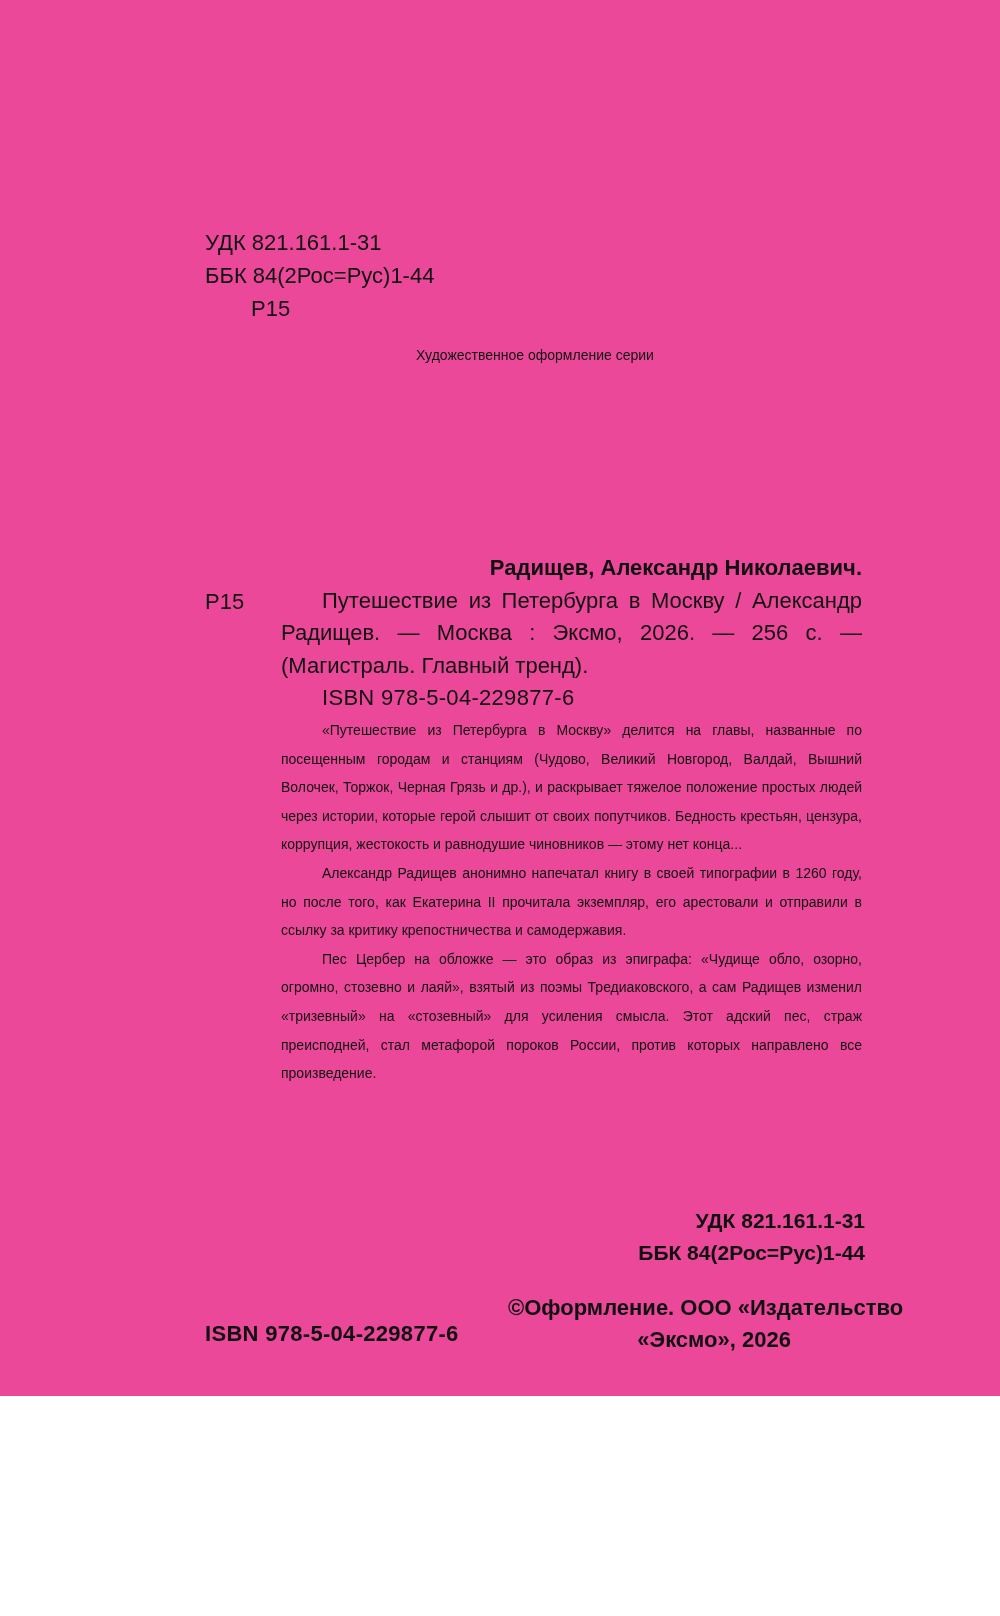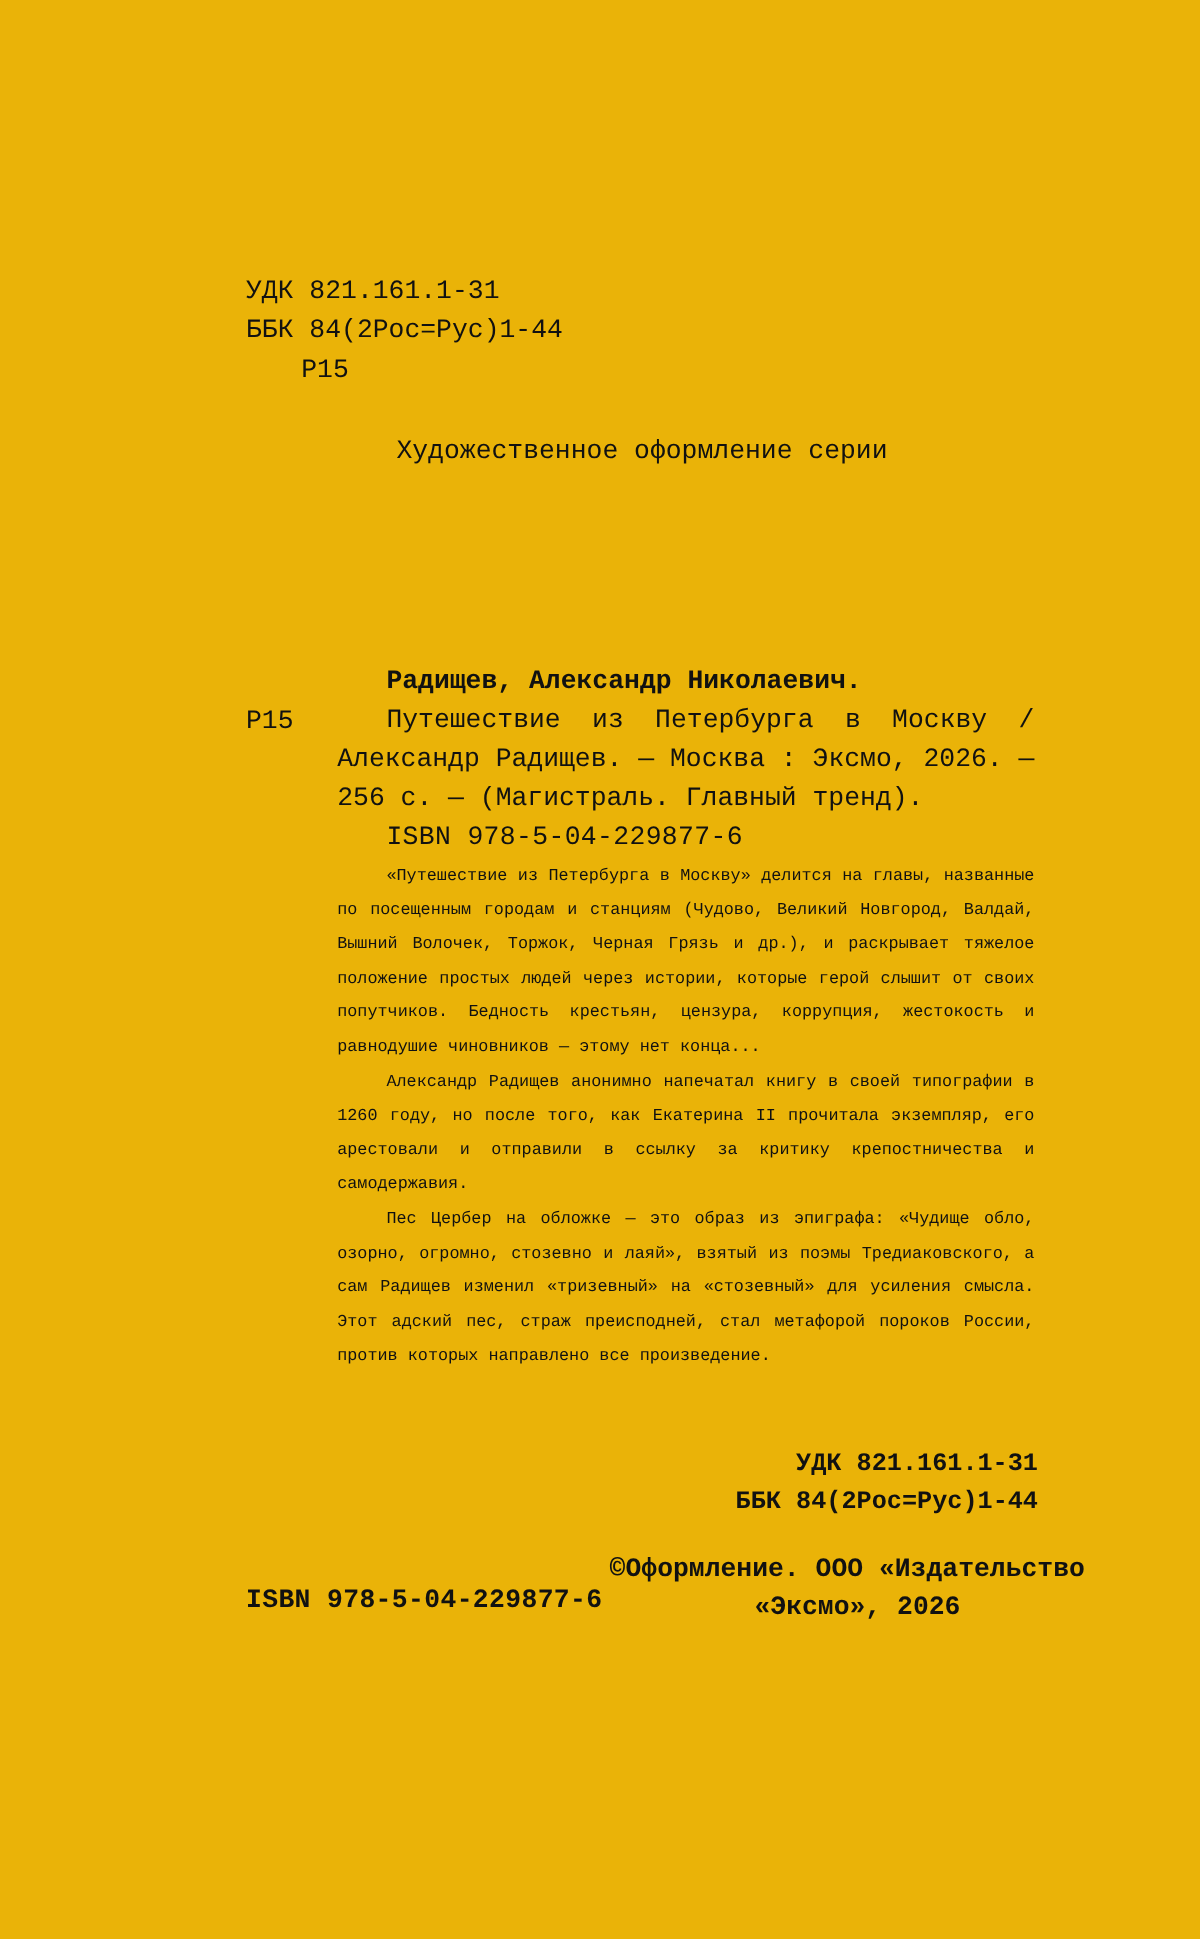--- a/index.html
+++ b/index.html
@@ -3,44 +3,44 @@
 <meta charset="utf-8">
 <style>
   html, body {
     margin: 0;
     padding: 0;
     background: #ffffff;
   }
   .page {
     position: relative;
     width: 1000px;
-    height: 1616px;
-    background: #eab308;
+    height: 1396px;
+    background: #ec4899;
     color: #111111;
-    font-family: Liberation Mono, monospace;
+    font-family: Liberation Sans, sans-serif;
     overflow: hidden;
   }
   .top-block {
     position: absolute;
     left: 205px;
     top: 226px;
     font-size: 22px;
     line-height: 33px;
     white-space: nowrap;
   }
   .top-block .code {
     padding-left: 46px;
   }
   .series-note {
     position: absolute;
     left: 205px;
-    top: 360px;
+    top: 339px;
     width: 660px;
     text-align: center;
-    font-size: 22px;
+    font-size: 14px;
     line-height: 33px;
   }
   .series-note .designer {
     font-style: italic;
   }
   .margin-code {
     position: absolute;
     left: 205px;
     top: 585px;
     font-size: 22px;
@@ -54,21 +54,21 @@
     font-size: 22px;
     line-height: 32.5px;
     text-align: justify;
   }
   .catalog p {
     margin: 0;
     text-indent: 41px;
   }
   .catalog .author {
     font-weight: bold;
-    text-align: left;
+    text-align: right;
   }
   .catalog .isbn-line {
     text-align: left;
     letter-spacing: 0.3px;
   }
   .annotation {
     position: absolute;
     left: 281px;
     top: 716px;
     width: 581px;

